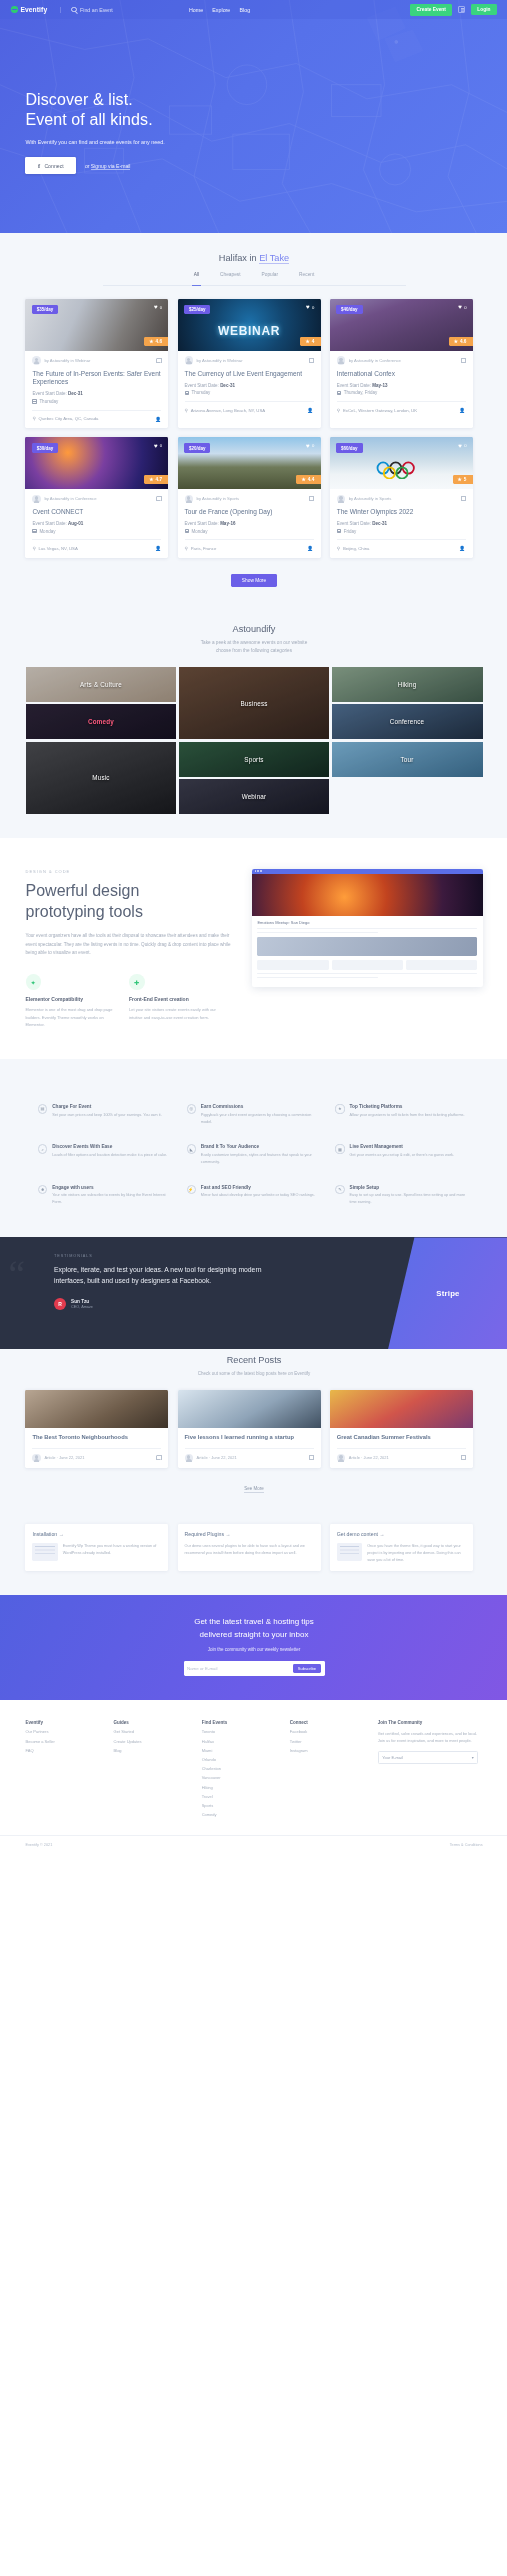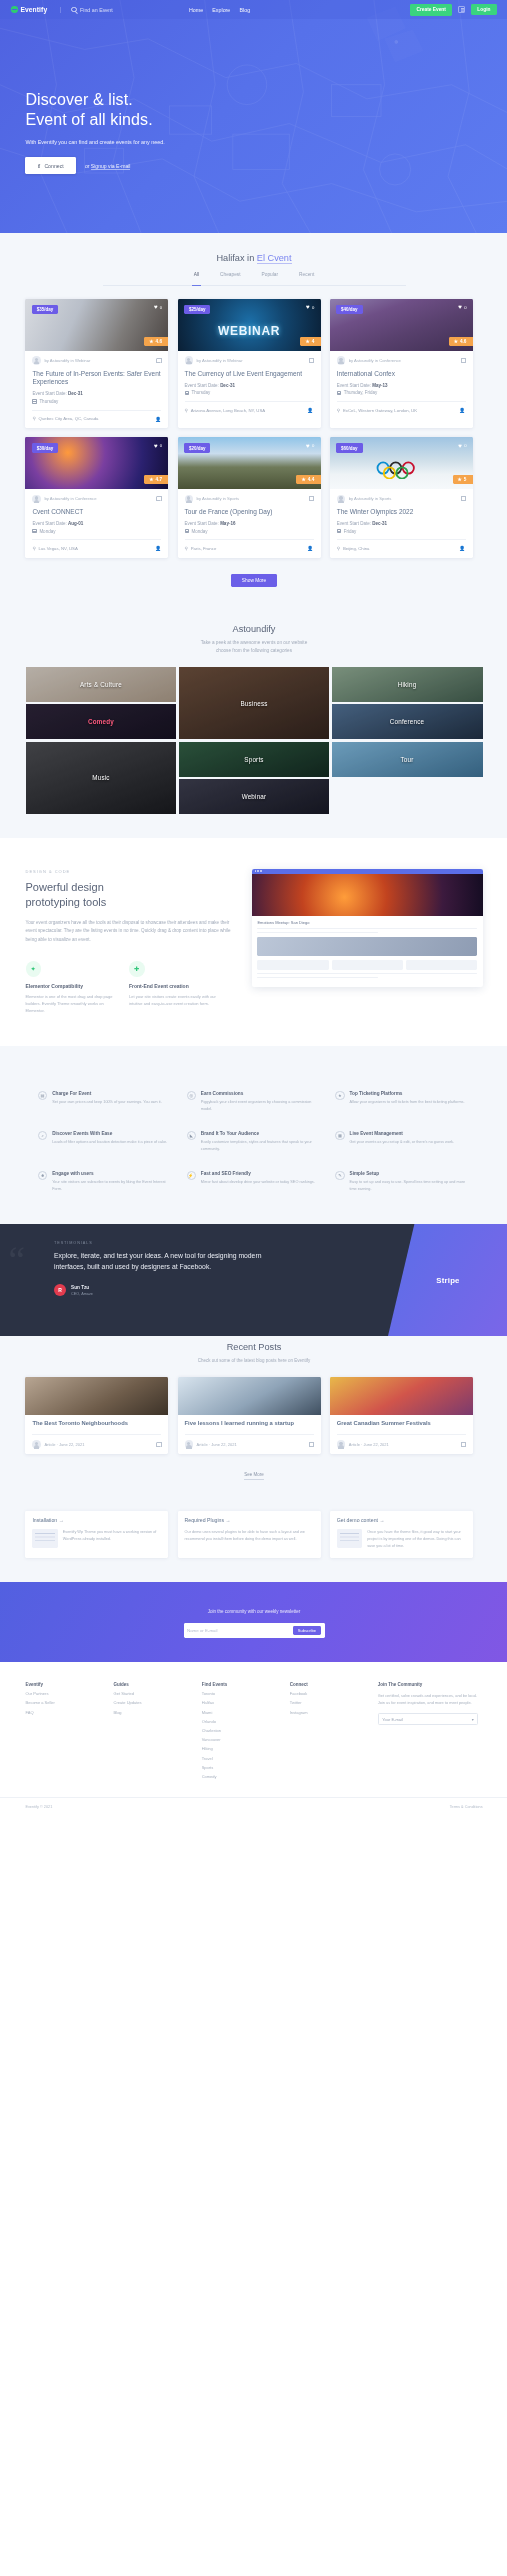--- a/index.html
+++ b/index.html
@@ -151,21 +151,21 @@
   }
   .cat span { position:relative; z-index:2; }
   .cat::after{content:"";position:absolute;inset:0;background:rgba(20,28,48,.18);}
   .cat.tall { grid-row:span 2; }
 
   
   .proto { background:#fff; padding:31px 0; }
   .proto-inner { width:457px; margin:0 auto; display:flex; gap:18.3px; }
   .proto-left { width:208px; }
   .eyebrow { font-size:4px; letter-spacing:1px; color:#b3bcc9; text-transform:uppercase; }
-  .proto-h2 { font-size:11px; font-weight:400; color:#5a6478; line-height:1.34; margin-top:6.3px; }
+  .proto-h2 { font-size:16px; font-weight:400; color:#5a6478; line-height:1.34; margin-top:6.3px; }
   .proto-p { font-size:4.6px; color:#a2abba; line-height:1.85; margin-top:9.2px; }
   .feat-row { display:flex; gap:15.5px; margin-top:17px; }
   .feat { width:88px; }
   .feat-ico {
     width:15.5px; height:15.5px; border-radius:50%; background:#e9fbf1;
     display:flex; align-items:center; justify-content:center; color:#34c77b; font-size:6.3px;
   }
   .feat-h { font-size:5px; color:#5a6478; margin-top:6.3px; font-weight:600; }
   .feat-p { font-size:4px; color:#aab3c1; line-height:1.8; margin-top:4.2px; }
   .proto-right {
@@ -353,21 +353,21 @@
         <span class="or-signup">
           <span>or</span>
           <u>Signup via E-mail</u>
         </span>
       </div>
     </div>
   </section>
 
   <section class="events">
     <h2 class="sec-title">
-      <span>Halifax in </span><span class="hl">El Cvent</span>
+      <span>Halifax in </span><span class="hl">El Take</span>
     </h2>
     <div class="tabs">
       <div class="tab active">All</div>
       <div class="tab">Cheapest</div>
       <div class="tab">Popular</div>
       <div class="tab">Recent</div>
     </div>
 
     <div class="cards">
 
@@ -839,20 +839,24 @@
         </div>
         <div class="doc-row">
           <div class="doc-thumb"></div>
           <div class="doc-p">Once you have the theme files, it good way to start your project is by importing one of the demos. Doing this can save you a lot of time.</div>
         </div>
       </div>
     </div>
   </section>
 
   <section class="news">
+    <h3>
+      <span>Get the latest travel &amp; hosting tips</span><br>
+      <span>delivered straight to your inbox</span>
+    </h3>
     <p>Join the community with our weekly newsletter</p>
     <div class="news-form">
       <input class="news-input" placeholder="Name or E-mail" style="">
       <button class="news-btn">Subscribe</button>
     </div>
   </section>
 
   <footer class="footer">
     <div class="foot-grid">
       <div class="foot-col">

